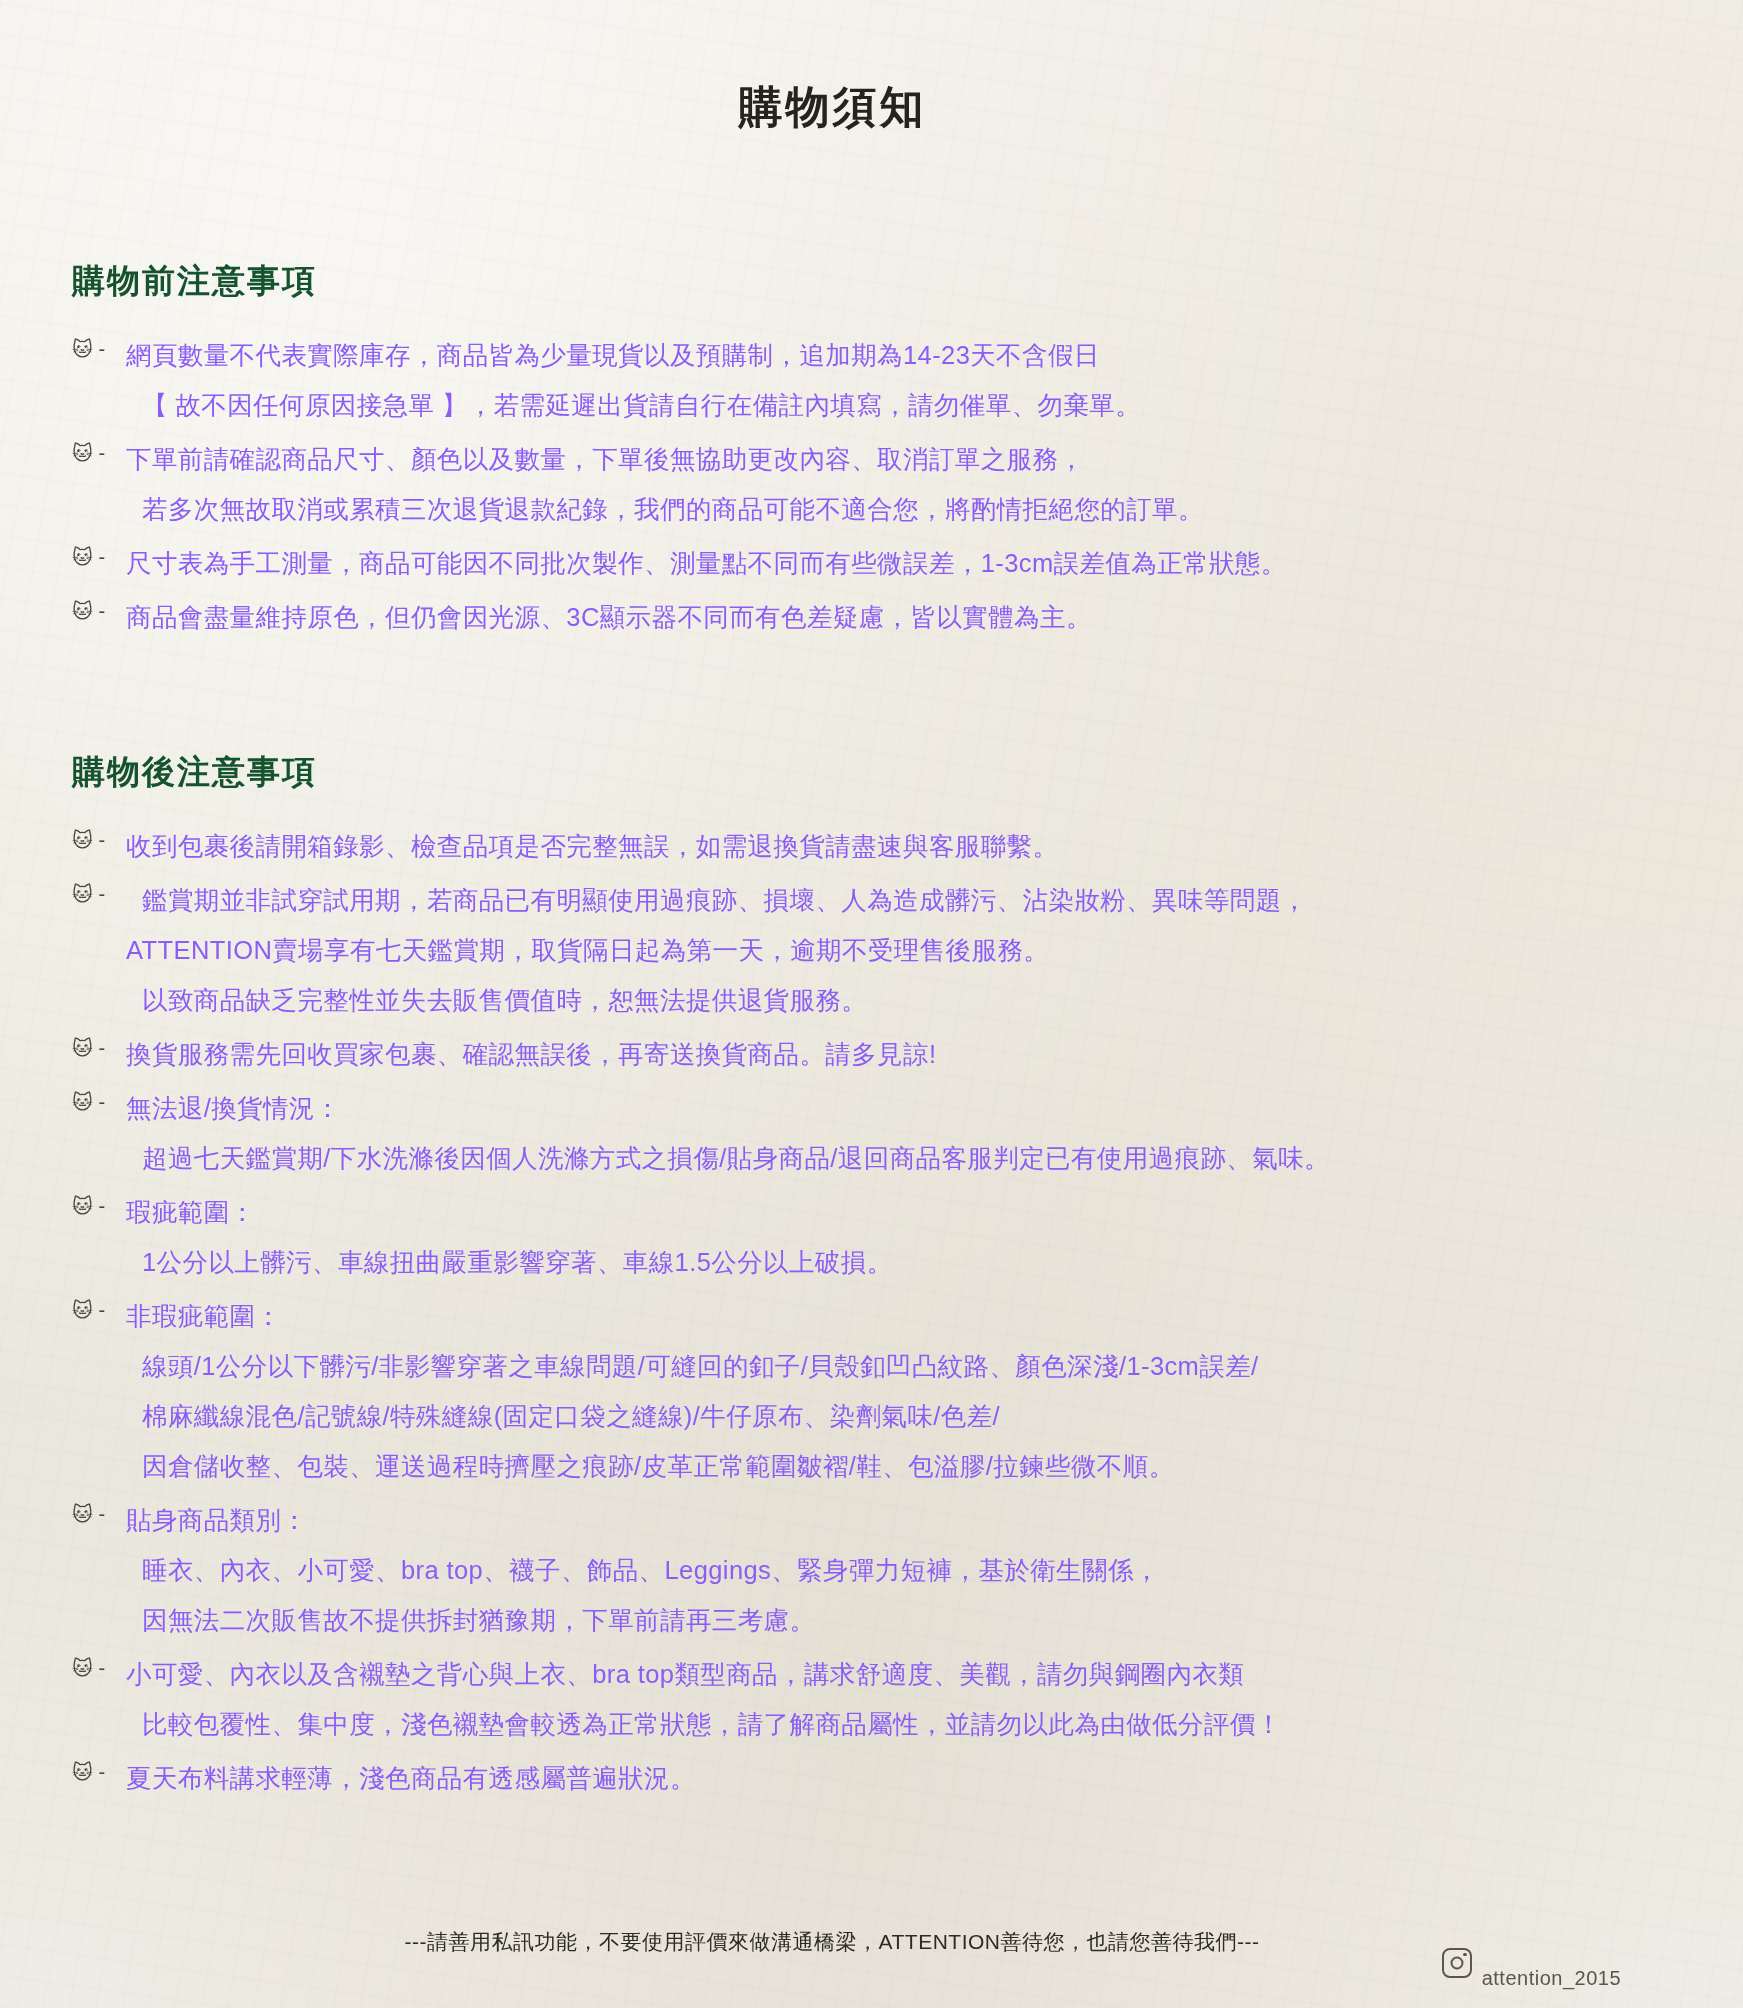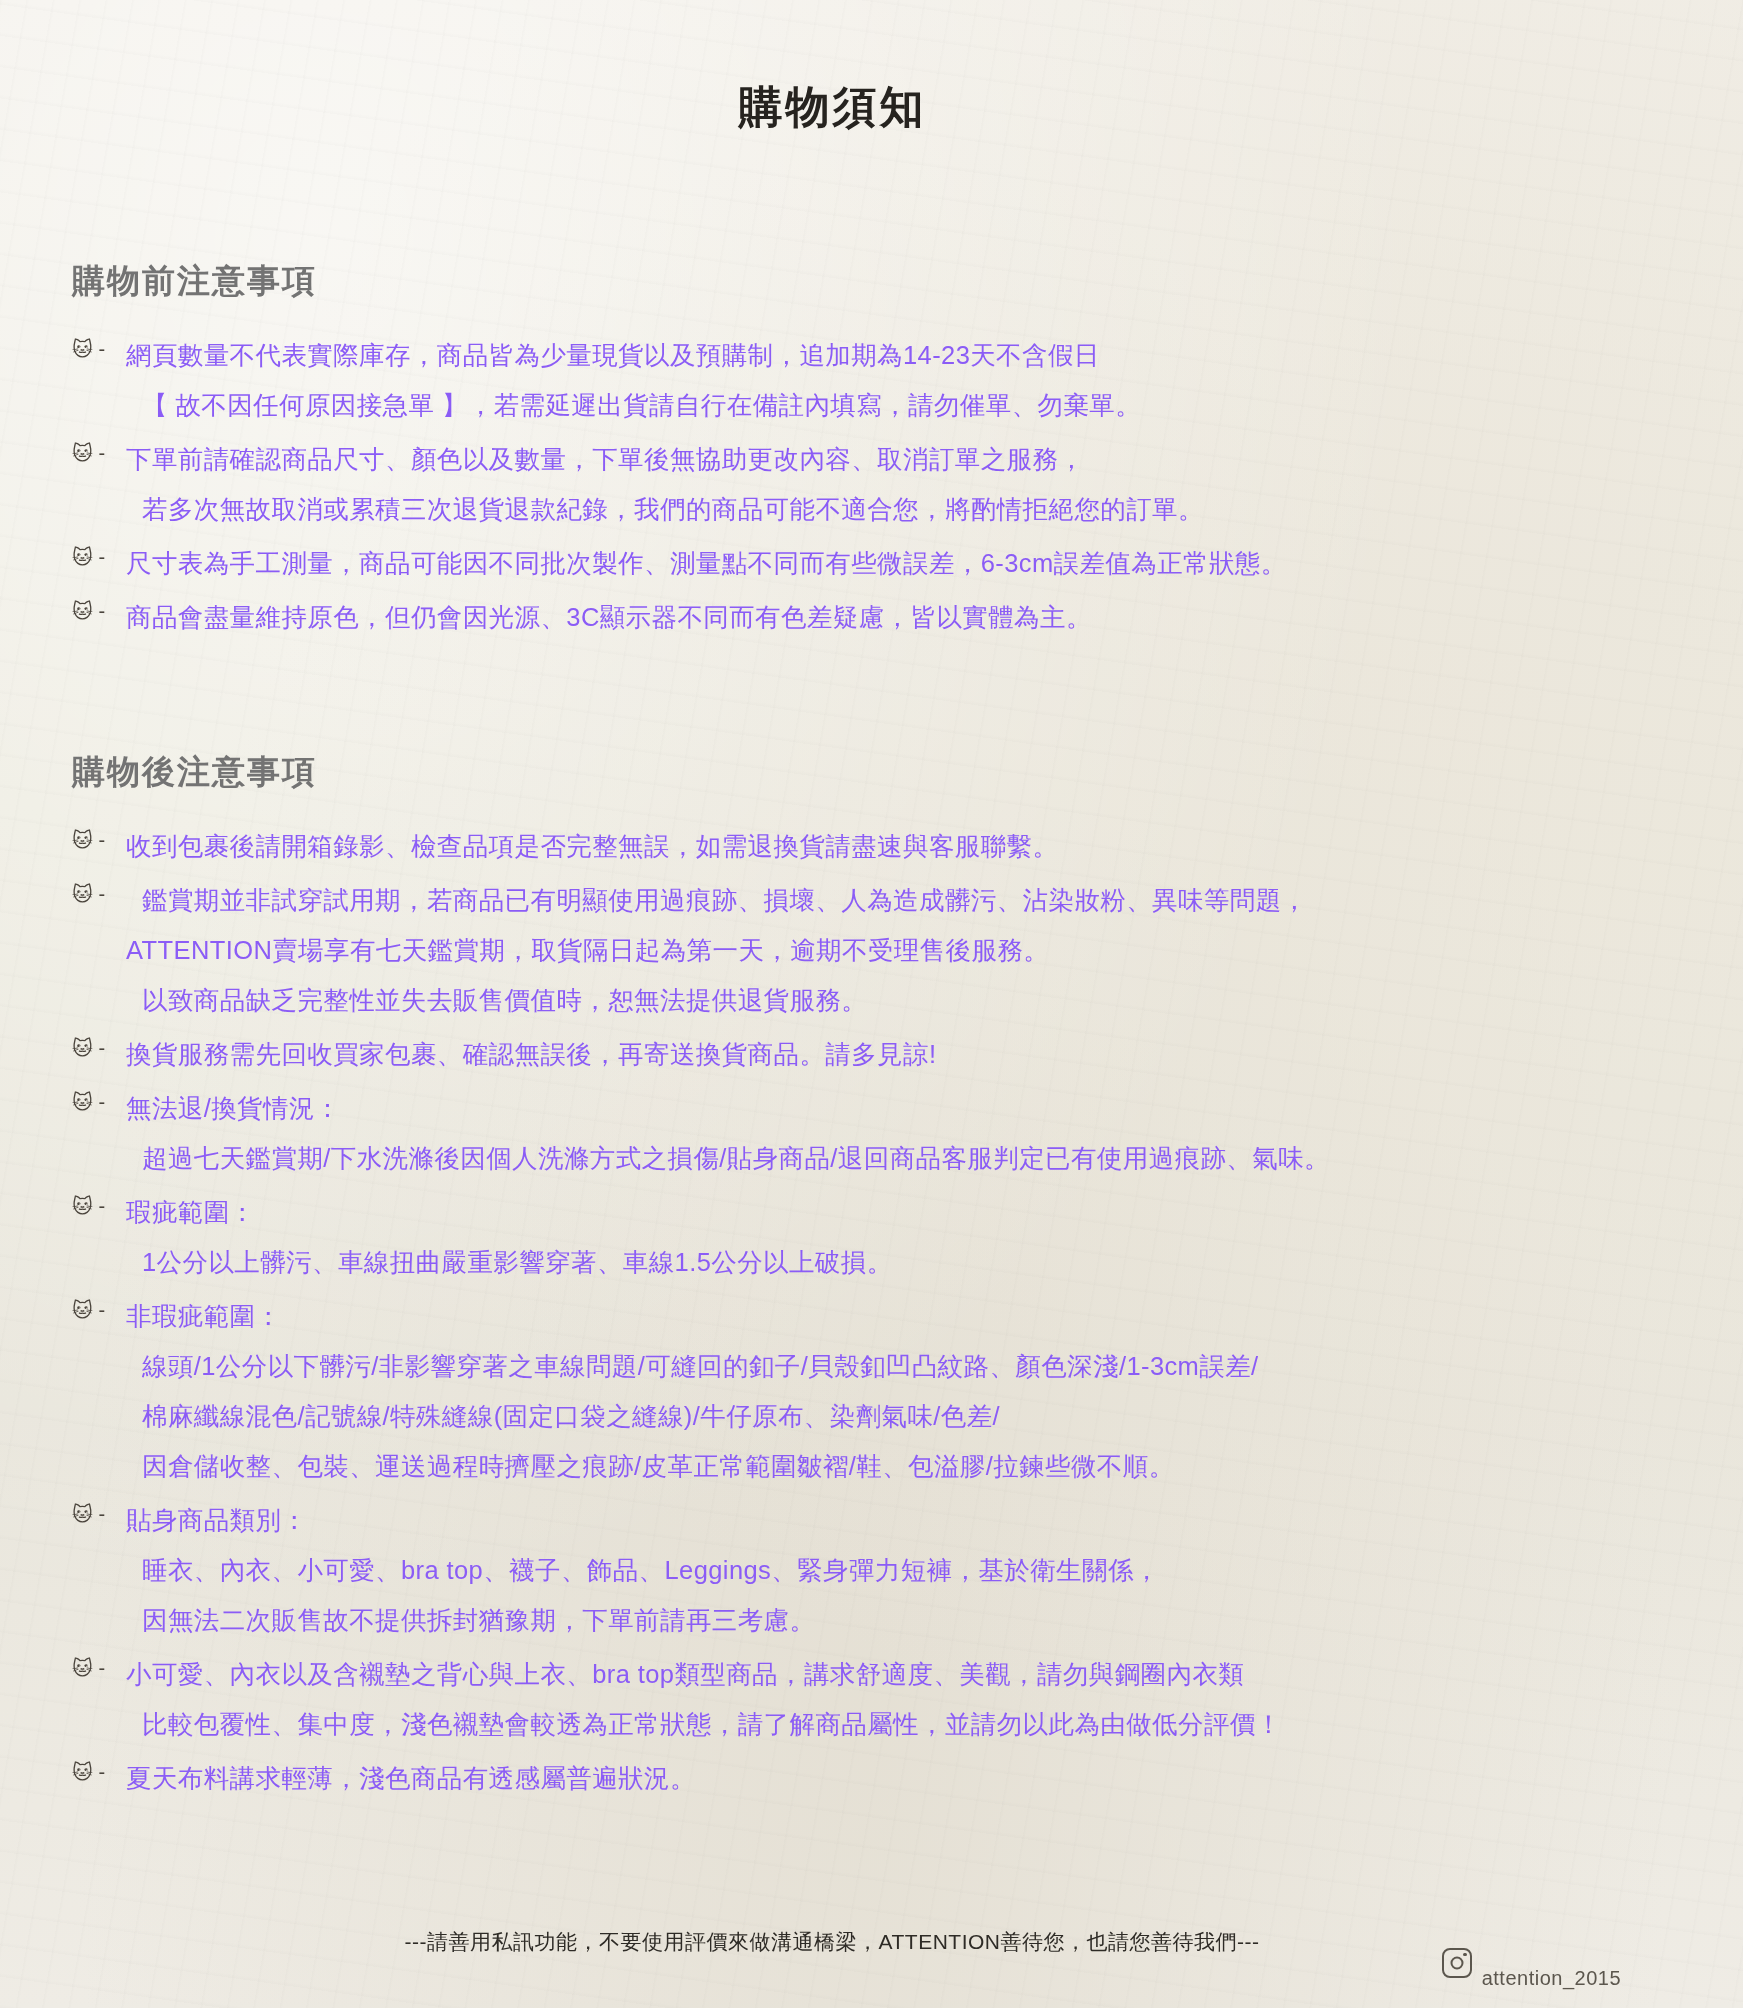--- a/index.html
+++ b/index.html
@@ -49,21 +49,21 @@
     padding-top: 78px;
     color: #26231f;
   }
   .section {
     margin-top: 0;
   }
   .section-heading {
     font-size: 33px;
     font-weight: bold;
     letter-spacing: 2px;
-    color: #737373;
+    color: #14532d;
   }
   #section-pre { margin-top: 122px; }
   #section-post { margin-top: 108px; }
   .items {
     margin-top: 26px;
   }
   .item {
     display: flex;
     align-items: flex-start;
     margin-bottom: 4px;
@@ -172,21 +172,21 @@
         <div class="bullet">🐱 -</div>
         <div class="item-body">
           <div class="line">下單前請確認商品尺寸、顏色以及數量，下單後無協助更改內容、取消訂單之服務，</div>
           <div class="line indented">若多次無故取消或累積三次退貨退款紀錄，我們的商品可能不適合您，將酌情拒絕您的訂單。</div>
         </div>
       </div>
 
       <div class="item">
         <div class="bullet">🐱 -</div>
         <div class="item-body">
-          <div class="line">尺寸表為手工測量，商品可能因不同批次製作、測量點不同而有些微誤差，6-3cm誤差值為正常狀態。</div>
+          <div class="line">尺寸表為手工測量，商品可能因不同批次製作、測量點不同而有些微誤差，1-3cm誤差值為正常狀態。</div>
         </div>
       </div>
 
       <div class="item">
         <div class="bullet">🐱 -</div>
         <div class="item-body">
           <div class="line">商品會盡量維持原色，但仍會因光源、3C顯示器不同而有色差疑慮，皆以實體為主。</div>
         </div>
       </div>
 

